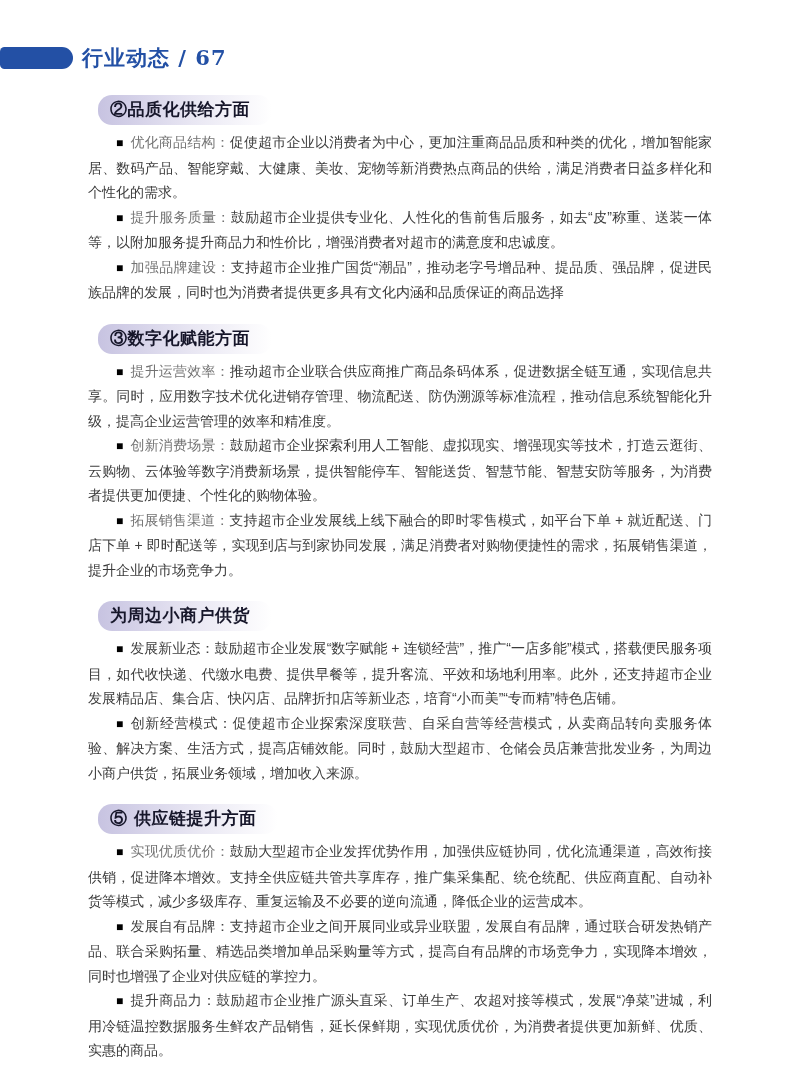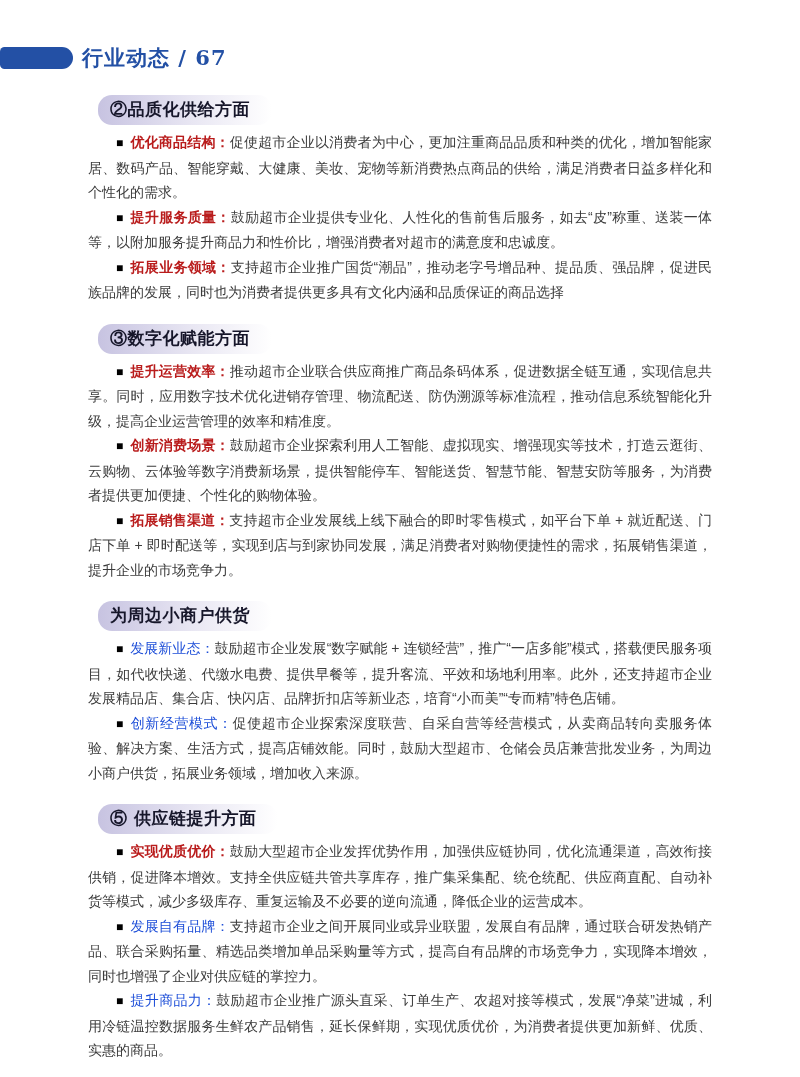--- a/index.html
+++ b/index.html
@@ -70,43 +70,43 @@
     text-align: justify;
     font-size: 14px;
     line-height: 24.5px;
     color: #3B3B3B;
   }
   .bullet {
     color: #000000;
     font-size: 12px;
     margin-right: 7px;
   }
-  .label { color: #1d4ed8; }
+  .label { color: #404040; }
   .label.em {
-    font-weight: bold;
-    color: #b91c1c;
+    font-weight: normal;
+    color: #737373;
   }
 </style>
 </head>
 <body>
 
 <div class="page">
 
   <header class="page-header">
     <span class="pill"></span>
     <h1 class="page-title">行业动态 / 67</h1>
   </header>
 
   <div class="content">
 
     <section class="section">
       <div class="section-badge">②品质化供给方面</div>
       <p class="para"><span class="bullet">■</span><span class="label em">优化商品结构：</span><span class="ptext">促使超市企业以消费者为中心，更加注重商品品质和种类的优化，增加智能家居、数码产品、智能穿戴、大健康、美妆、宠物等新消费热点商品的供给，满足消费者日益多样化和个性化的需求。</span></p>
       <p class="para"><span class="bullet">■</span><span class="label em">提升服务质量：</span><span class="ptext">鼓励超市企业提供专业化、人性化的售前售后服务，如去“皮”称重、送装一体等，以附加服务提升商品力和性价比，增强消费者对超市的满意度和忠诚度。</span></p>
-      <p class="para"><span class="bullet">■</span><span class="label em">拓展业务领域：</span><span class="ptext">支持超市企业推广国货“潮品”，推动老字号增品种、提品质、强品牌，促进民族品牌的发展，同时也为消费者提供更多具有文化内涵和品质保证的商品选择</span></p>
+      <p class="para"><span class="bullet">■</span><span class="label em">加强品牌建设：</span><span class="ptext">支持超市企业推广国货“潮品”，推动老字号增品种、提品质、强品牌，促进民族品牌的发展，同时也为消费者提供更多具有文化内涵和品质保证的商品选择</span></p>
     </section>
 
     <section class="section">
       <div class="section-badge">③数字化赋能方面</div>
       <p class="para"><span class="bullet">■</span><span class="label em">提升运营效率：</span><span class="ptext">推动超市企业联合供应商推广商品条码体系，促进数据全链互通，实现信息共享。同时，应用数字技术优化进销存管理、物流配送、防伪溯源等标准流程，推动信息系统智能化升级，提高企业运营管理的效率和精准度。</span></p>
       <p class="para"><span class="bullet">■</span><span class="label em">创新消费场景：</span><span class="ptext">鼓励超市企业探索利用人工智能、虚拟现实、增强现实等技术，打造云逛街、云购物、云体验等数字消费新场景，提供智能停车、智能送货、智慧节能、智慧安防等服务，为消费者提供更加便捷、个性化的购物体验。</span></p>
       <p class="para"><span class="bullet">■</span><span class="label em">拓展销售渠道：</span><span class="ptext">支持超市企业发展线上线下融合的即时零售模式，如平台下单 + 就近配送、门店下单 + 即时配送等，实现到店与到家协同发展，满足消费者对购物便捷性的需求，拓展销售渠道，提升企业的市场竞争力。</span></p>
     </section>
 
     <section class="section">

